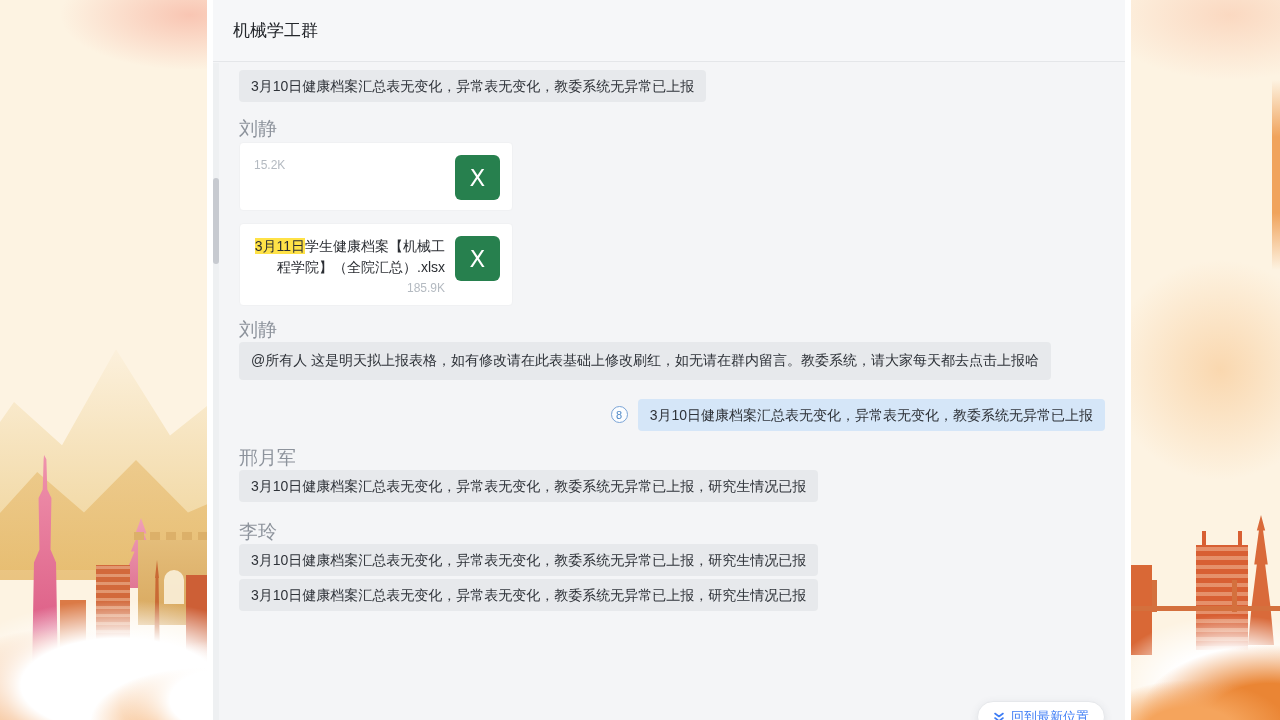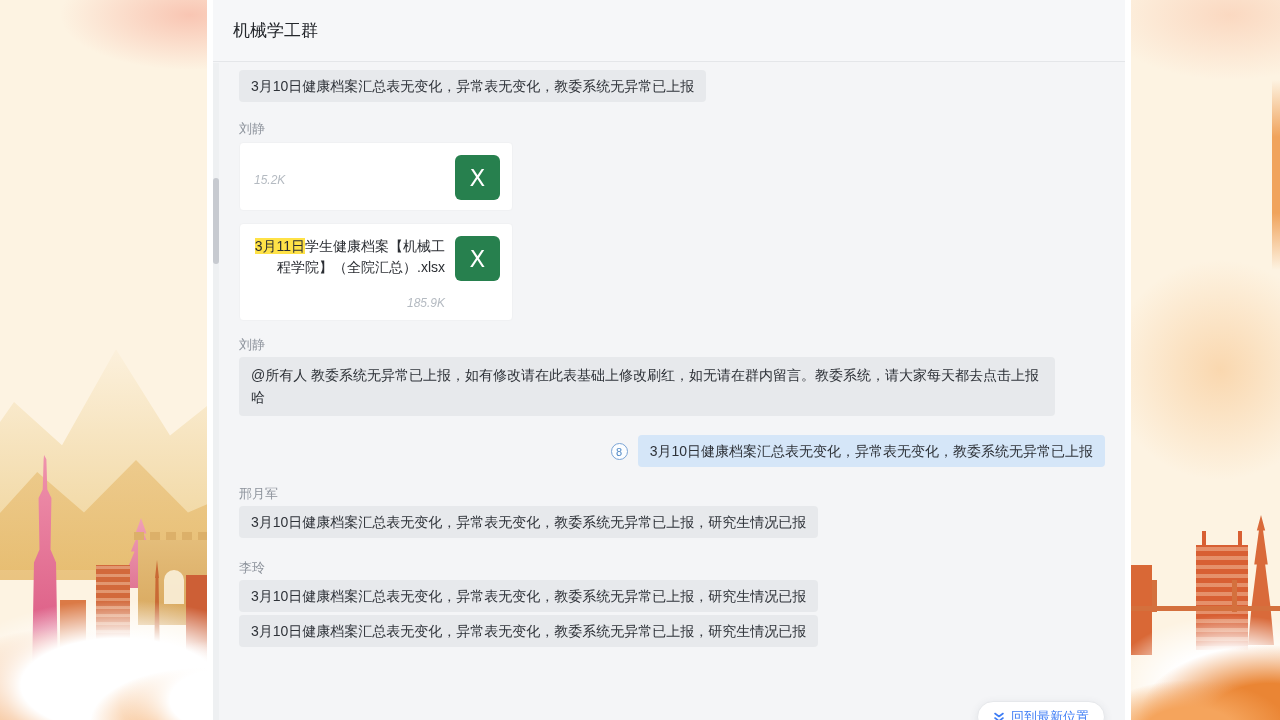--- a/index.html
+++ b/index.html
@@ -90,39 +90,39 @@
   .panel-header{height:62px;background:#f6f7f9;border-bottom:1px solid #e4e6e9;
     display:flex;align-items:center;padding-left:20px;box-sizing:border-box;}
   .panel-title{font-size:17px;font-weight:normal;color:#24272c;}
   .scrollbar{position:absolute;left:0;top:63px;bottom:0;width:6px;background:#eef0f2;}
   .scrollbar .thumb{position:absolute;left:0;top:115px;width:6px;height:86px;
     border-radius:3px;background:#c7cad0;}
   .messages{padding:0 20px 0 26px;}
   .bubble{width:fit-content;max-width:792px;background:#e7e9ec;border-radius:4px;
     padding:8px 12px;font-size:14px;line-height:21.5px;color:#2e3238;}
   .bubble.one{line-height:16px;}
-  .sender{font-size:13px;color:#8d939c;height:19px;line-height:19px;}
+  .sender{font-size:19px;color:#8d939c;height:19px;line-height:19px;}
   .m-b1{margin-top:8px;}
   .m-s1{margin-top:17px;}
   .m-c1{margin-top:4px;}
   .m-c2{margin-top:12px;text-align:right;}
   .m-s2{margin-top:14px;}
   .m-b2{margin-top:3px;}
   .m-self{margin-top:19px;}
   .m-s3{margin-top:17px;}
   .m-b3{margin-top:3px;}
   .m-s4{margin-top:20px;}
   .m-s5{margin-top:20px;}
   
   .file-card{width:274px;box-sizing:border-box;background:#fff;border:1px solid #f0f1f3;
     border-radius:4px;padding:12px 12px 10px 14px;display:flex;cursor:pointer;}
   .file-info{flex:1;min-width:0;}
   .file-name{font-size:14px;line-height:21px;color:#2b2e33;word-break:break-all;}
   .hl{background:#ffe247;}
-  .file-size{font-size:12px;color:#b4bac1;margin-top:18px;font-style:italic;}
+  .file-size{font-size:12px;color:#b4bac1;margin-top:3px;}
   .excel-icon{width:45px;height:45px;margin-left:10px;flex:0 0 auto;border-radius:6px;
     background:#27804e;color:#fff;font-size:23px;display:flex;align-items:center;
     justify-content:center;font-family:"DejaVu Sans",sans-serif;}
   
   .self-row{display:flex;justify-content:flex-end;align-items:center;}
   .read-badge{width:17px;height:17px;border-radius:50%;border:1px solid #7aa4d6;
     color:#4d87c6;font-size:11px;line-height:17px;text-align:center;margin-right:10px;
     background:#fbfdff;box-sizing:border-box;cursor:pointer;}
   .bubble.self{background:#d5e6f8;line-height:16px;}
   
@@ -204,21 +204,21 @@
         <div class="file-name">
           <span class="hl">3月11日</span><span>学生健康档案【机械工程学院】（全院汇总）.xlsx</span>
         </div>
         <div class="file-size">185.9K</div>
       </div>
       <div class="excel-icon">X</div>
     </div>
 
     <div class="sender m-s2">刘静</div>
 
-    <div class="bubble m-b2">@所有人  教委系统无异常已上报，如有修改请在此表基础上修改刷红，如无请在群内留言。教委系统，请大家每天都去点击上报哈</div>
+    <div class="bubble m-b2">@所有人  这是明天拟上报表格，如有修改请在此表基础上修改刷红，如无请在群内留言。教委系统，请大家每天都去点击上报哈</div>
 
     <div class="self-row m-self">
       <div class="read-badge">8</div>
       <div class="bubble self">3月10日健康档案汇总表无变化，异常表无变化，教委系统无异常已上报</div>
     </div>
 
     <div class="sender m-s3">邢月军</div>
     <div class="bubble one m-b3">3月10日健康档案汇总表无变化，异常表无变化，教委系统无异常已上报，研究生情况已报</div>
 
     <div class="sender m-s4">李玲</div>

